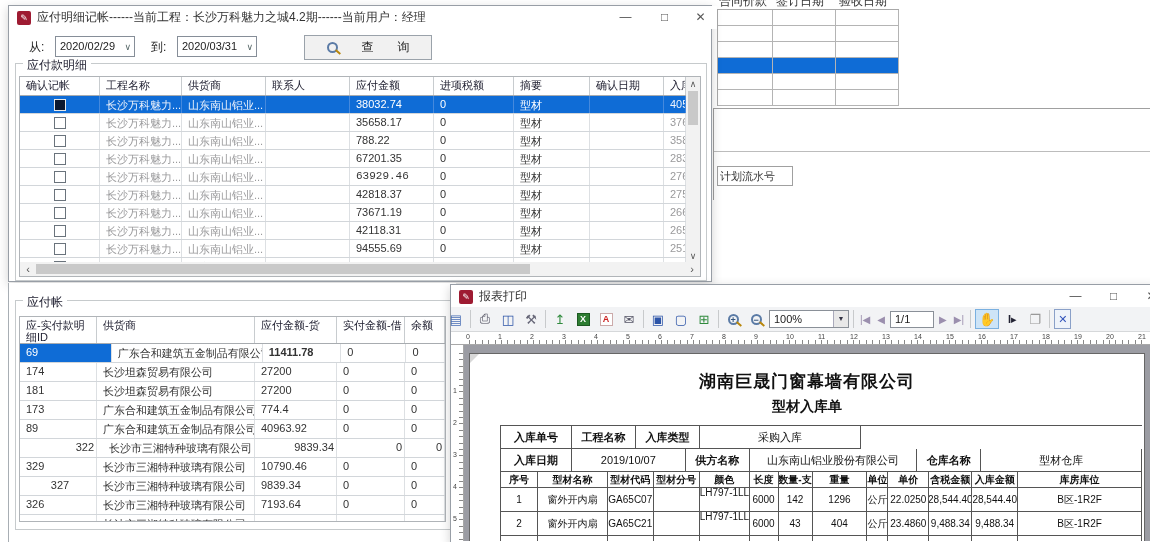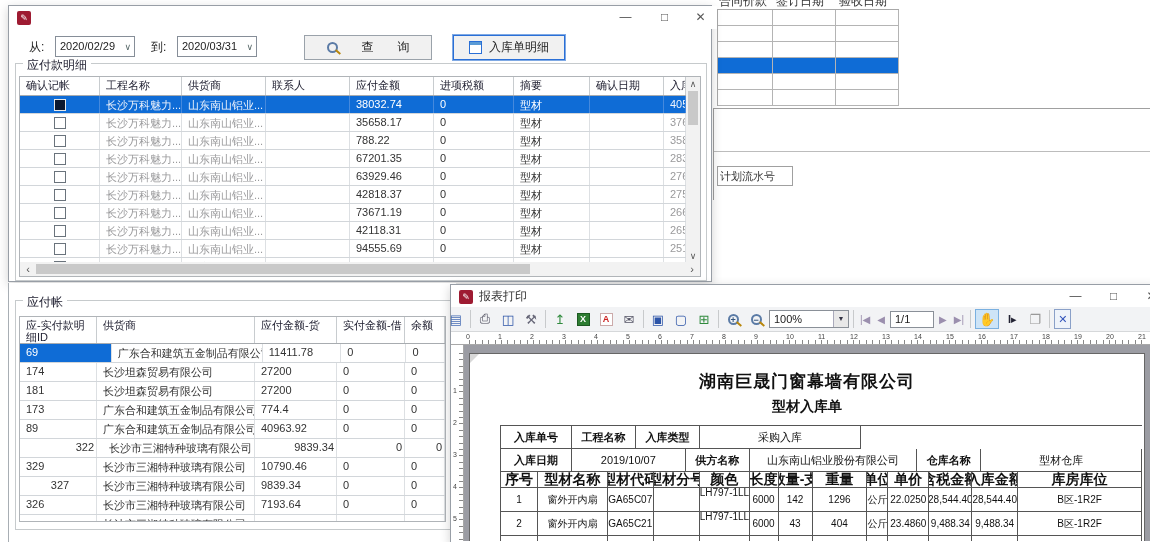--- a/index.html
+++ b/index.html
@@ -78,21 +78,21 @@
 #page{position:absolute;left:18px;top:8px;width:676px;height:300px;background:#fff;border:1px solid #666}
 #fold{position:absolute;left:0;top:0;width:0;height:0;border-top:9px solid #d8d8d8;border-right:9px solid transparent}
 #company{position:absolute;left:0;top:16px;width:100%;text-align:center;font-size:17px;font-weight:600;letter-spacing:1px;color:#111}
 #doctitle{position:absolute;left:0;top:44px;width:100%;text-align:center;font-size:14px;font-weight:bold;color:#111}
 #rinfo{position:absolute;left:30px;top:71px;width:642px;border-left:1px solid #555;border-top:1px solid #555}
 .rrow{display:flex;height:23px}
 .rcell{border-right:1px solid #555;border-bottom:1px solid #555;font-size:11px;display:flex;align-items:center;justify-content:center;overflow:hidden;white-space:nowrap;color:#111}
 .rlab{font-weight:bold}
 #ritems{position:absolute;left:30px;top:117px;width:642px;border-left:1px solid #555;border-top:1px solid #555}
 .rith{display:flex;height:16px}
-.rith .rcell{font-weight:bold;font-size:14px}
+.rith .rcell{font-weight:bold;font-size:10px}
 .ritr{display:flex;height:24px}
 .ritr .rcell{font-size:10px}
 .coltop{align-items:flex-start;justify-content:flex-start;line-height:10px}
 </style>
 </head>
 <body>
 
 <div id="screen">
 
   <span id="bg-scroll-left">‹</span>
@@ -132,44 +132,41 @@
       </div>
     </div>
   <div class="bgline" style="left:713px;top:108px;width:437px;height:1px"></div>
   <div class="bgline" style="left:713px;top:151px;width:437px;height:1px;background:#bcbcbc"></div>
   <div class="bgline" style="left:713px;top:108px;width:1px;height:92px"></div>
   <div id="plan-box">计划流水号</div>
 
   <div class="win" style="left:8px;top:5px;width:704px;height:277px">
     <div class="titlebar">
       <span class="appicon">✎</span>
+      <span class="wtitle">应付明细记帐------当前工程：长沙万科魅力之城4.2期------当前用户：经理</span>
       <span class="wctrl" style="left:600px">—</span>
       <span class="wctrl" style="left:639px">□</span>
       <span class="wctrl" style="left:675px">✕</span>
     </div>
 
     <span class="flabel" style="left:20px;top:33px">从:</span>
     <div class="combo" style="left:46px;top:30px;width:80px">
       <span>2020/02/29</span>
       <span class="chev">∨</span>
     </div>
     <span class="flabel" style="left:142px;top:33px">到:</span>
     <div class="combo" style="left:168px;top:30px;width:80px">
       <span>2020/03/31</span>
       <span class="chev">∨</span>
     </div>
 
     <div class="btn" style="left:295px;top:29px;width:128px;gap:24px">
       <span class="mag"></span>
       <span>查</span>
       <span>询</span>
-    </div>
-    <div class="btn focus" style="left:444px;top:29px;width:112px;gap:7px">
-      <span class="winicon"></span>
-      <span>入库单明细</span>
     </div>
 
     <div class="grp" style="left:6px;top:57px;width:692px;height:218px"></div>
     <span class="grplabel" style="left:14px;top:51px">应付款明细</span>
 
     <div class="gridwrap" style="left:10px;top:70px;width:682px;height:201px">
       <div class="gh" id="t1h" style="height:19px">
           <span class="ghc" style="width: 80px;">确认记帐</span>
           <span class="ghc" style="width: 82px;">工程名称</span>
           <span class="ghc" style="width: 84px;">供货商</span>
@@ -233,21 +230,21 @@
             <span class="gc " style="width: 74px;"></span>
             <span class="gc muted" style="width: 22px;">283</span>
           </div>
           <div class="gr" style="height: 18px;">
             <span class="gc cbc" style="width: 80px;">
               <span class="cb"></span>
             </span>
             <span class="gc muted" style="width: 82px;">长沙万科魅力...</span>
             <span class="gc muted" style="width: 84px;">山东南山铝业...</span>
             <span class="gc " style="width: 84px;"></span>
-            <span class="gc " style="width: 84px;">63929.46</span>
+            <span class="gc " style="width: 84px; font-family: Liberation Mono, monospace;">63929.46</span>
             <span class="gc " style="width: 80px;">0</span>
             <span class="gc " style="width: 76px;">型材</span>
             <span class="gc " style="width: 74px;"></span>
             <span class="gc muted" style="width: 22px;">276</span>
           </div>
           <div class="gr" style="height: 18px;">
             <span class="gc cbc" style="width: 80px;">
               <span class="cb"></span>
             </span>
             <span class="gc muted" style="width: 82px;">长沙万科魅力...</span>
@@ -335,21 +332,21 @@
           <span class="ghc" style="width: 77px; white-space: normal; line-height: 12px;">应-实付款明细ID</span>
           <span class="ghc" style="width: 158px; white-space: normal; line-height: 12px;">供货商</span>
           <span class="ghc" style="width: 82px; white-space: normal; line-height: 12px;">应付金额-货</span>
           <span class="ghc" style="width: 68px; white-space: normal; line-height: 12px;">实付金额-借</span>
           <span class="ghc" style="width: 40px; white-space: normal; line-height: 12px;">余额</span>
         </div>
       <div class="gbody" id="t2b" style="height:178px">
           <div class="gr" style="height: 19px;">
             <span class="gc selc" style="width: 96px;">69</span>
             <span class="gc" style="width: 158px;">广东合和建筑五金制品有限公司</span>
-            <span class="gc" style="width: 82px;">11411.78</span>
+            <span class="gc" style="width: 82px; font-weight: bold;">11411.78</span>
             <span class="gc" style="width: 68px;">0</span>
             <span class="gc" style="width: 40px;">0</span>
           </div>
           <div class="gr" style="height: 19px;">
             <span class="gc" style="width: 77px;">174</span>
             <span class="gc" style="width: 158px;">长沙坦森贸易有限公司</span>
             <span class="gc" style="width: 82px;">27200</span>
             <span class="gc" style="width: 68px;">0</span>
             <span class="gc" style="width: 40px;">0</span>
           </div>

